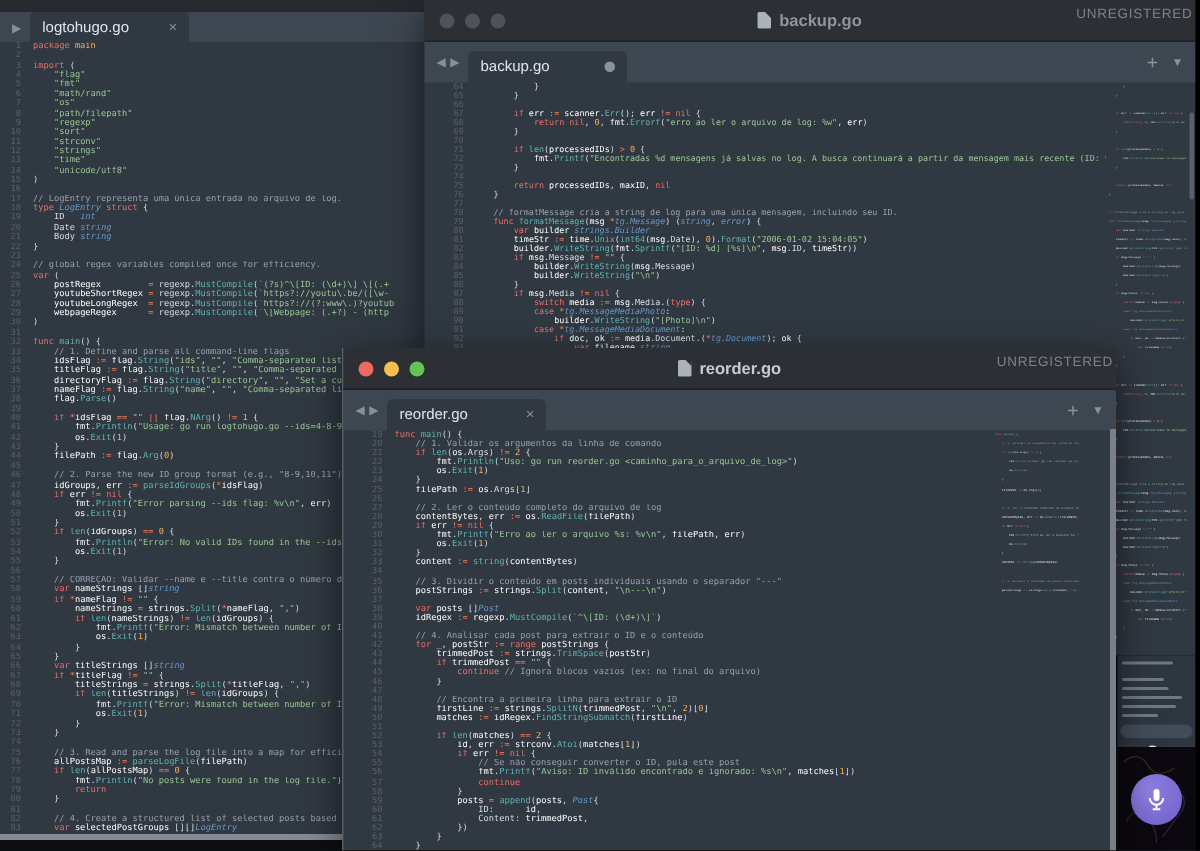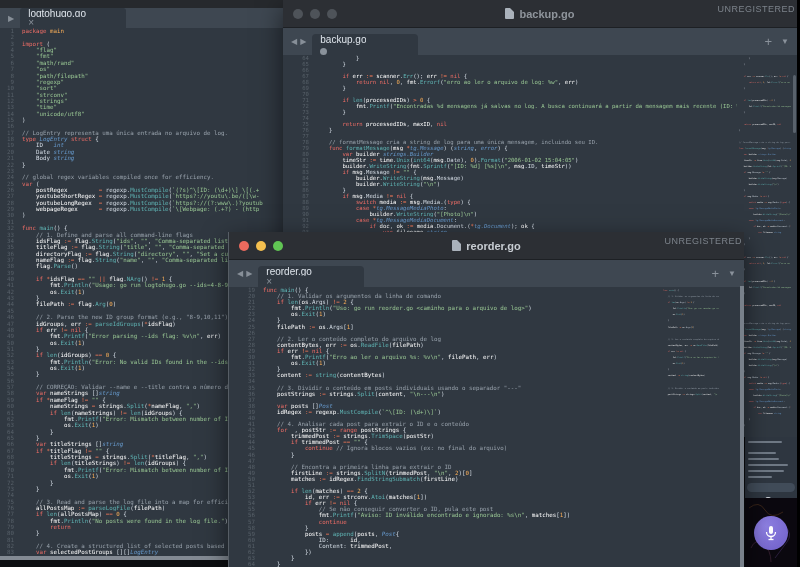--- a/index.html
+++ b/index.html
@@ -18,21 +18,21 @@
                  border-left-color:transparent;border-bottom-color:transparent;}
   .wintitle{font-size:11px;font-weight:bold;color:#c7ccd2;}
   .dim .wintitle{color:#8f959c;}
   .unregistered{position:absolute;right:2px;top:0;height:18px;display:flex;align-items:center;
                 font-size:9px;letter-spacing:.5px;color:#7c838b;}
   
   .tabbar{position:relative;height:27px;background:#3e4751;display:flex;align-items:flex-end;}
   .histarrows{display:flex;align-items:center;gap:3px;height:100%;padding:0 6px 0 8px;
               color:#878f98;font-size:8px;}
   .tab{height:21px;width:106px;background:#303841;border-radius:4px 4px 0 0;display:flex;
-       align-items:flex-start;justify-content:space-between;padding:0 8px;box-sizing:border-box;flex-direction:column;}
+       align-items:center;justify-content:space-between;padding:0 8px;box-sizing:border-box;}
   .tab-label{font-size:10px;color:#dfe5ec;white-space:nowrap;overflow:hidden;}
   .tab-close{font-size:10px;color:#8a929b;}
   .tab-dot{width:7px;height:7px;border-radius:50%;background:#8a929b;}
   .tabctl{position:absolute;right:8px;top:0;height:100%;display:flex;align-items:center;gap:9px;
           color:#8a929b;}
   .tabctl .plus{font-size:13px;}
   .tabctl .ovf{font-size:8px;}
   
   .codearea{position:relative;overflow:hidden;font-family:"DejaVu Sans Mono",monospace;}
   .gutter{position:absolute;top:0;left:0;text-align:right;color:#576069;}

